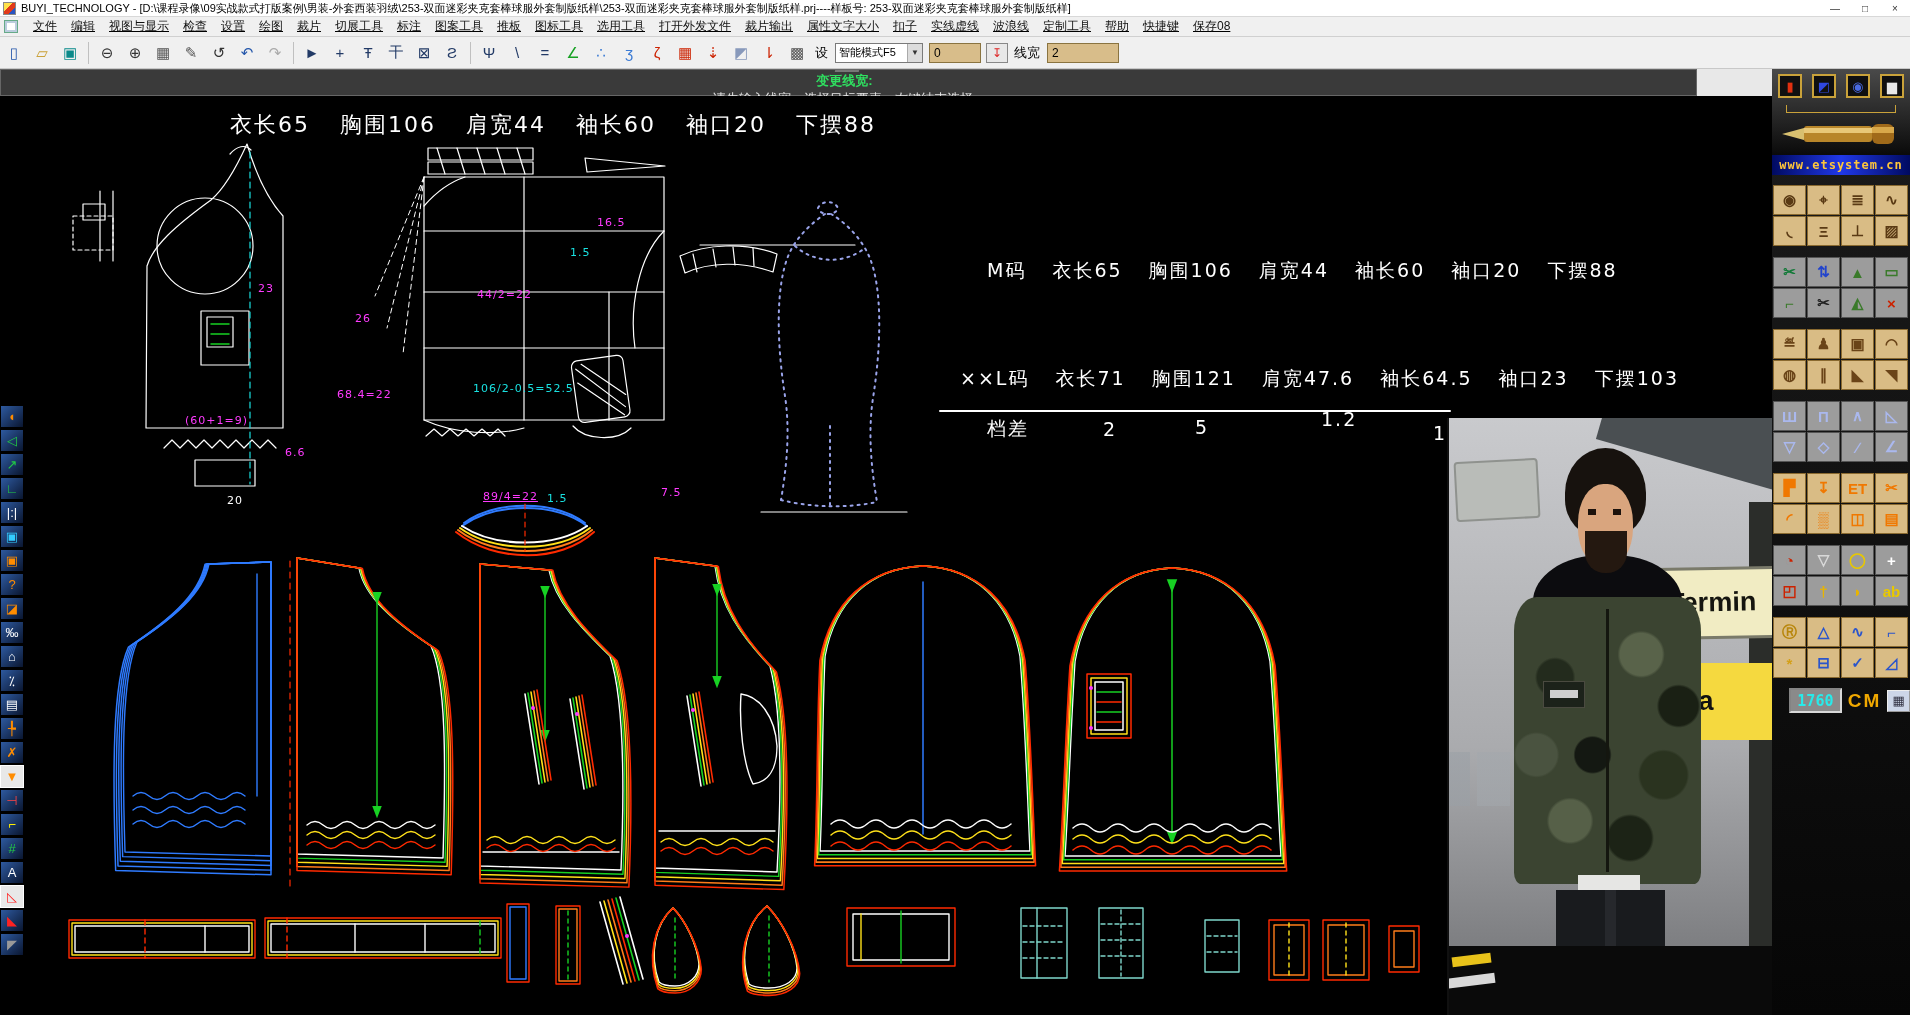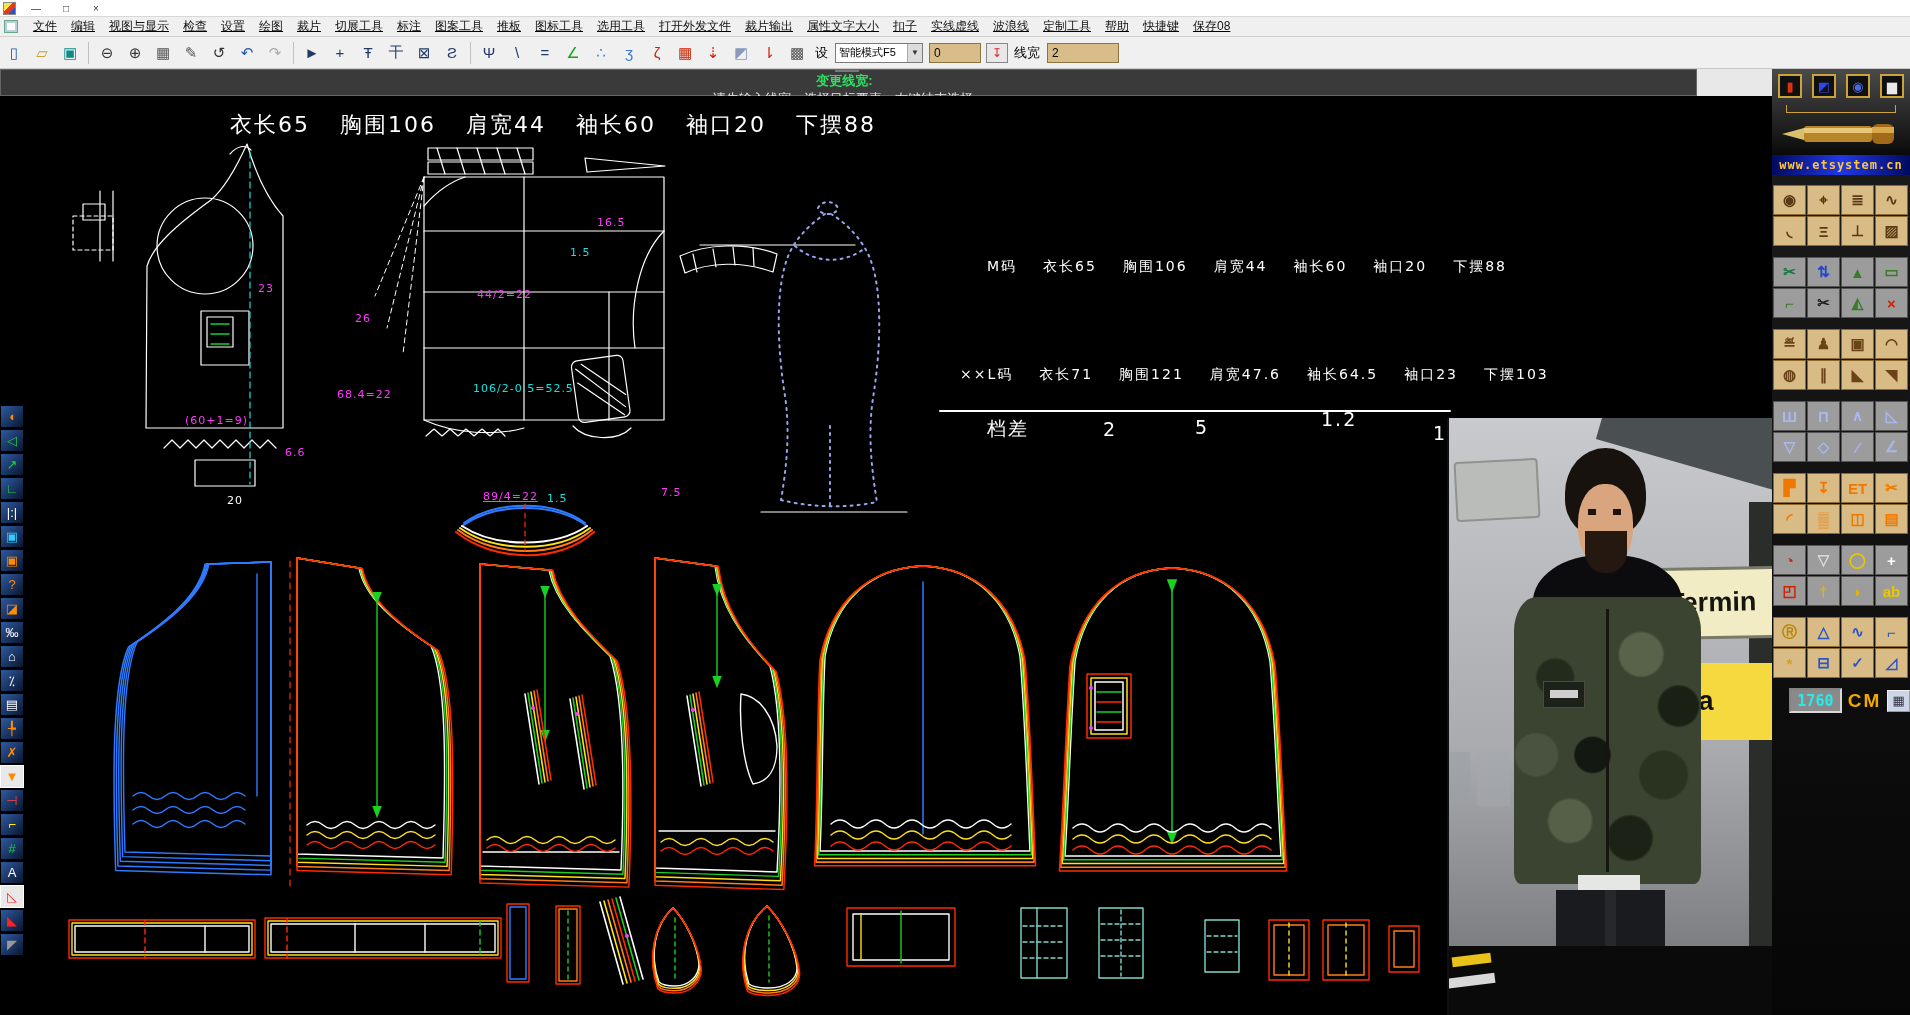--- a/index.html
+++ b/index.html
@@ -44,21 +44,21 @@
     background:linear-gradient(135deg,#111 0 55%,#e03020 55% 75%,#fff 75% 100%);
     transform:skewX(-12deg); border:1px solid #777; }
   .prompt-label { color:#2fe060; font-size:13px; font-weight:bold; margin-right:8px; white-space:nowrap; }
   .prompt-msg { color:#e6e6e6; font-size:13px; white-space:nowrap; }
   
   .workspace { position:absolute; left:0; top:96px; width:1772px; height:919px; background:#000; }
   #patterns, #textlayer { position:absolute; left:25px; top:0; width:1747px; height:919px; }
   #textlayer { pointer-events:none; }
   .cadtext { position:absolute; color:#fff; font-family:"DejaVu Sans",sans-serif; letter-spacing:2px; white-space:nowrap; }
   .specs { display:flex; gap:30px; font-size:22px; }
-  .sizerow { display:flex; gap:26px; font-size:14px; }
+  .sizerow { display:flex; gap:26px; font-size:19px; }
   .anno { position:absolute; font-size:11px; font-family:"DejaVu Sans",sans-serif; letter-spacing:1px; white-space:nowrap; }
   
   .leftcol { position:absolute; left:0; top:405px; width:25px; display:flex; flex-direction:column; }
   .lt-btn { width:24px; height:23px; margin-bottom:1px; display:flex; align-items:center; justify-content:center;
     font-size:13px; background:linear-gradient(135deg,#2e5aa0,#0a1630); border:1px solid #000; }
   .lt-btn.sel { background:#e8e8e8; border:1px solid #fff; }
   
   .rpanel { position:absolute; left:1772px; top:69px; width:138px; height:946px;
     background:linear-gradient(180deg,#1c1c1c,#060606); overflow:hidden; }
   .rp-head { height:86px; position:relative; background:linear-gradient(180deg,#4a4a4a,#0a0a0a); }
@@ -126,20 +126,21 @@
     background:linear-gradient(90deg,#191b1e 0 45%,#26282c 45% 55%,#191b1e 55%); }
   .ph-ground { position:absolute; left:0; top:88.5%; width:100%; height:11.5%; background:#0a0a0a; }
   .ph-stripe1 { position:absolute; left:1%; top:90%; width:12%; height:1.6%; background:#e8c21a; transform:rotate(-7deg); }
   .ph-stripe2 { position:absolute; left:-2%; top:93.5%; width:16%; height:1.6%; background:#d8d8d8; transform:rotate(-7deg); }
 </style>
 </head>
 <body>
 
 <div class="titlebar">
   <span class="appicon"></span>
+  <span class="titletext">BUYI_TECHNOLOGY - [D:\课程录像\09实战款式打版案例\男装-外套西装羽绒\253-双面迷彩夹克套棒球服外套制版纸样\253-双面迷彩夹克套棒球服外套制版纸样.prj----样板号: 253-双面迷彩夹克套棒球服外套制版纸样]</span>
   <span class="wincontrols">
     <span class="winbtn">—</span>
     <span class="winbtn">□</span>
     <span class="winbtn">×</span>
   </span>
 </div>
 
 <div class="menubar">
   <span class="menu-doc-icon"></span>
   <span class="menu-items" id="menu-items" style="display:flex">

